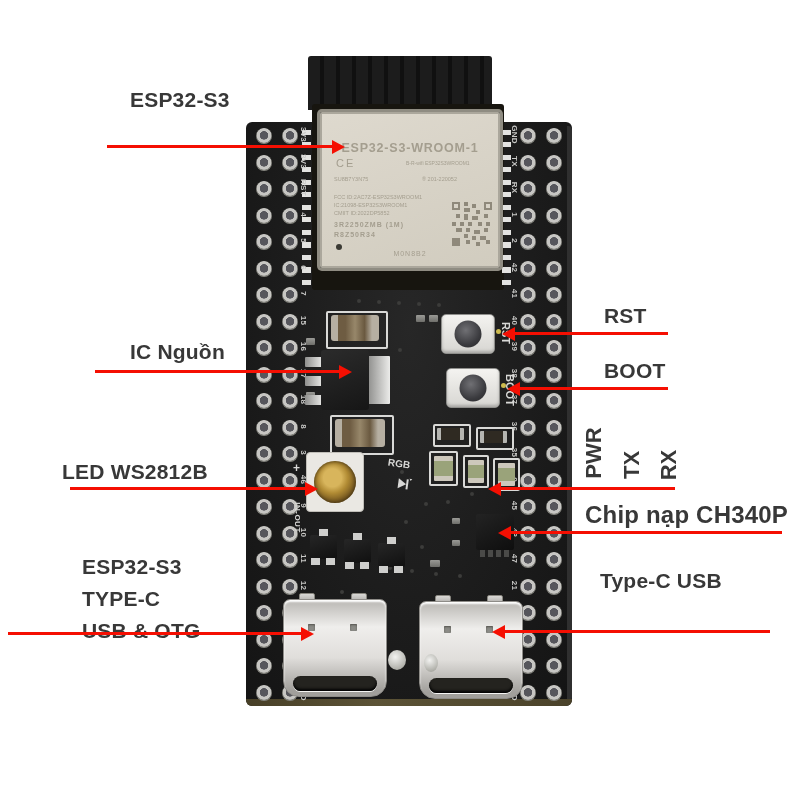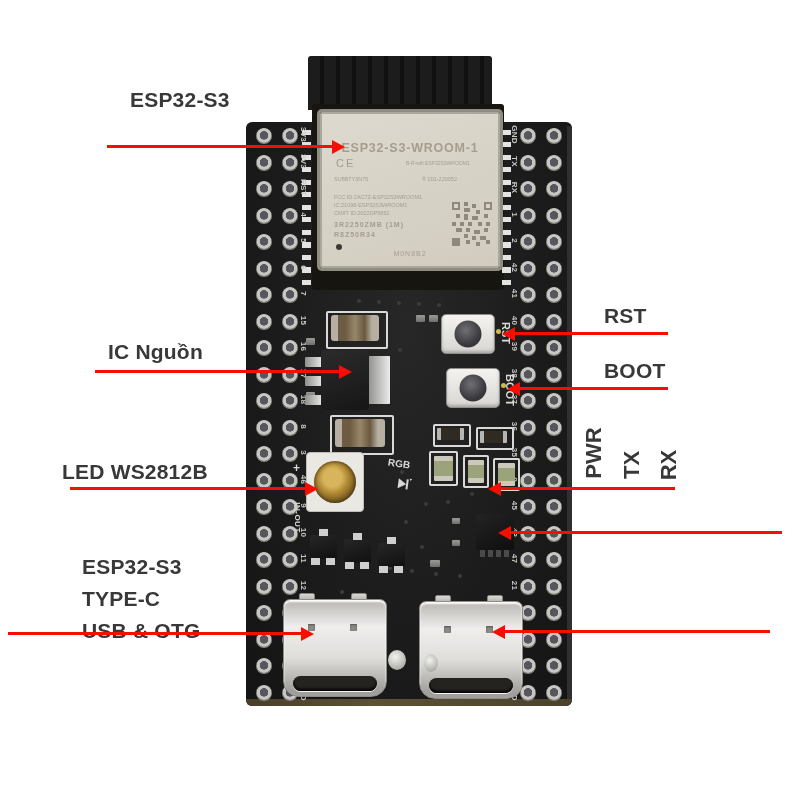--- a/index.html
+++ b/index.html
@@ -374,21 +374,21 @@
     <div class="usbc-open"></div>
   </div>
   <div class="foot" style="left:388px;top:650px;width:18px;height:20px;"></div>
   <div class="foot" style="left:424px;top:654px;width:14px;height:18px;"></div>
 
   <div class="lbl" style="left:130px;top:84px;">
     <div>ESP32-S3</div>
   </div>
   <div class="rline ar" style="left:107px;top:145px;width:226px;"></div>
 
-  <div class="lbl" style="left:108px;top:336px;">IC Nguồn</div>
+  <div class="lbl" style="left:130px;top:336px;">IC Nguồn</div>
   <div class="rline ar" style="left:95px;top:370px;width:245px;"></div>
 
   <div class="lbl" style="left:62px;top:456px;">LED WS2812B</div>
   <div class="rline ar" style="left:70px;top:487px;width:236px;"></div>
 
   <div class="lbl" style="left:82px;top:551px;">
     <div>ESP32-S3</div>
     <div>TYPE-C</div>
     <div>USB &amp; OTG</div>
   </div>
@@ -398,19 +398,21 @@
   <div class="rline al" style="left:514px;top:332px;width:154px;"></div>
 
   <div class="lbl" style="left:604px;top:355px;">BOOT</div>
   <div class="rline al" style="left:519px;top:387px;width:149px;"></div>
 
   <div class="lbl-rot" style="left:568px;top:440px;width:52px;">PWR</div>
   <div class="lbl-rot" style="left:614px;top:452px;width:36px;">TX</div>
   <div class="lbl-rot" style="left:651px;top:452px;width:36px;">RX</div>
   <div class="rline al" style="left:500px;top:487px;width:175px;"></div>
 
+  <div class="lbl" style="left:585px;top:499px;font-size:24px;">Chip nạp CH340P</div>
   <div class="rline al" style="left:510px;top:531px;width:272px;"></div>
 
   <div class="lbl" style="left:600px;top:565px;">
+    <div>Type-C USB</div>
   </div>
   <div class="rline al" style="left:504px;top:630px;width:266px;"></div>
 
 </div>
 
 </body></html>

